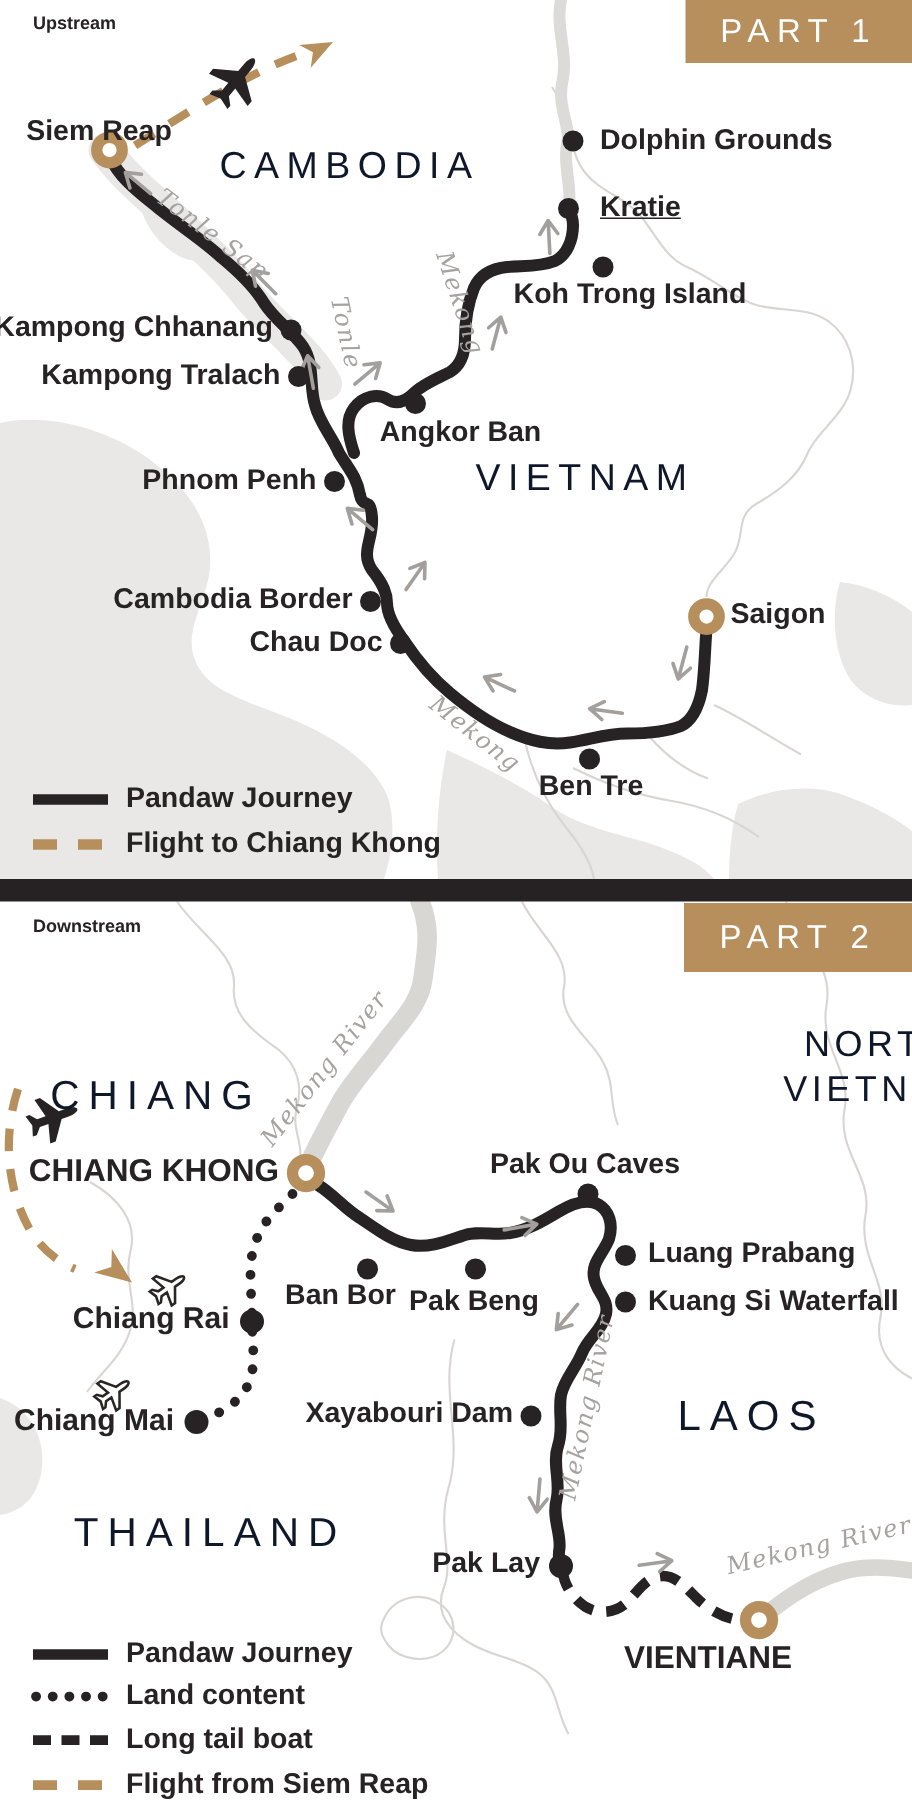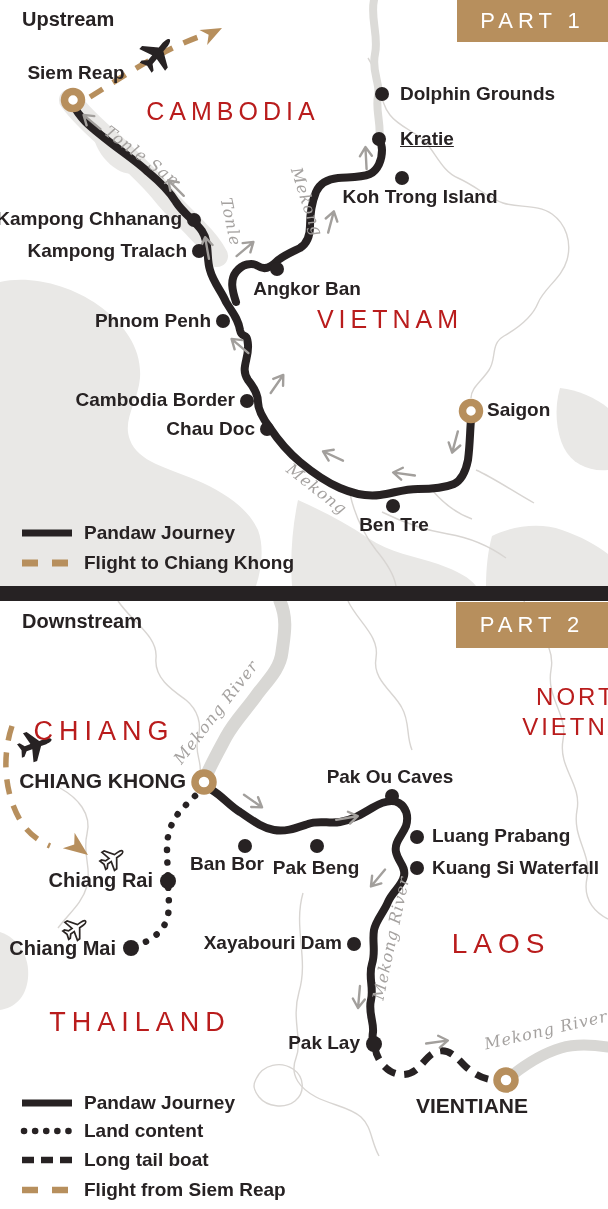--- a/index.html
+++ b/index.html
@@ -1,28 +1,28 @@
 <!DOCTYPE html>
 <html><head>
 <meta charset="utf-8">
 <style>
   html,body{margin:0;padding:0;background:#fff;}
   #map{position:relative;width:608px;height:1209px;background:#fff;overflow:hidden;
        font-family:"Liberation Sans",sans-serif;color:#272223;}
   #art{position:absolute;left:0;top:0;}
   .abs{position:absolute;white-space:nowrap;}
-  .dir{font-size:20px;font-weight:700;color:#272223;}
+  .dir{font-size:12px;font-weight:700;color:#272223;}
   .badge{position:absolute;background:#b78f5d;color:#fff;display:flex;align-items:center;justify-content:center;
          font-size:22px;letter-spacing:5px;font-weight:400;}
   .city{font-size:19px;font-weight:700;color:#272223;}
   .port{font-size:21px;font-weight:700;color:#272223;}
   .al{transform:translate(0,-50%);}                 
   .ar{transform:translate(-100%,-50%);}             
   .ac{transform:translate(-50%,-50%);}              
-  .country{color:#b91c1c;font-weight:400;transform:translate(-50%,-50%);text-align:center;}
+  .country{color:#0f172a;font-weight:400;transform:translate(-50%,-50%);text-align:center;}
   .river{font-family:"DejaVu Serif",serif;font-style:italic;font-size:16px;color:#a5a2a0;letter-spacing:1px;}
   .legend-label{font-size:19px;font-weight:700;color:#272223;transform:translate(0,-50%);}
   .divider{position:absolute;left:0;width:608px;background:#262223;}
 </style>
 </head>
 <body>
 
 <div id="map">
 
   <svg id="art" width="608" height="1209" viewBox="0 0 608 1209">
@@ -168,21 +168,21 @@
   <div class="badge" style="left:457px;top:0;width:151px;height:42px;">PART 1</div>
 
   <div class="abs country" style="left:233px;top:111px;font-size:25px;letter-spacing:5px;">CAMBODIA</div>
   <div class="abs country" style="left:390px;top:319px;font-size:25px;letter-spacing:5px;">VIETNAM</div>
 
   <div class="abs river" style="left:142px;top:156px;transform:translate(-50%,-50%) rotate(37deg);">Tonle Sap</div>
   <div class="abs river" style="left:231px;top:222px;transform:translate(-50%,-50%) rotate(78deg);">Tonle</div>
   <div class="abs river" style="left:307px;top:202px;transform:translate(-50%,-50%) rotate(72deg);">Mekong</div>
   <div class="abs river" style="left:317px;top:489px;transform:translate(-50%,-50%) rotate(38deg);">Mekong</div>
 
-  <div class="abs city ac" style="left:66px;top:73px;margin-left:10px;">Siem Reap</div>
+  <div class="abs city ac" style="left:66px;top:88px;">Siem Reap</div>
   <div class="abs city al" style="left:487px;top:410px;">Saigon</div>
 
   <div class="abs city al" style="left:400px;top:94px;">Dolphin Grounds</div>
   <div class="abs city al" style="left:400px;top:139px;text-decoration:underline;">Kratie</div>
   <div class="abs city ac" style="left:420px;top:197px;">Koh Trong Island</div>
   <div class="abs city ar" style="left:182px;top:219px;">Kampong Chhanang</div>
   <div class="abs city ar" style="left:187px;top:251px;">Kampong Tralach</div>
   <div class="abs city ac" style="left:307px;top:289px;">Angkor Ban</div>
   <div class="abs city ar" style="left:211px;top:321px;text-align:right;">Phnom Penh</div>
   <div class="abs city ar" style="left:235px;top:400px;">Cambodia Border</div>

